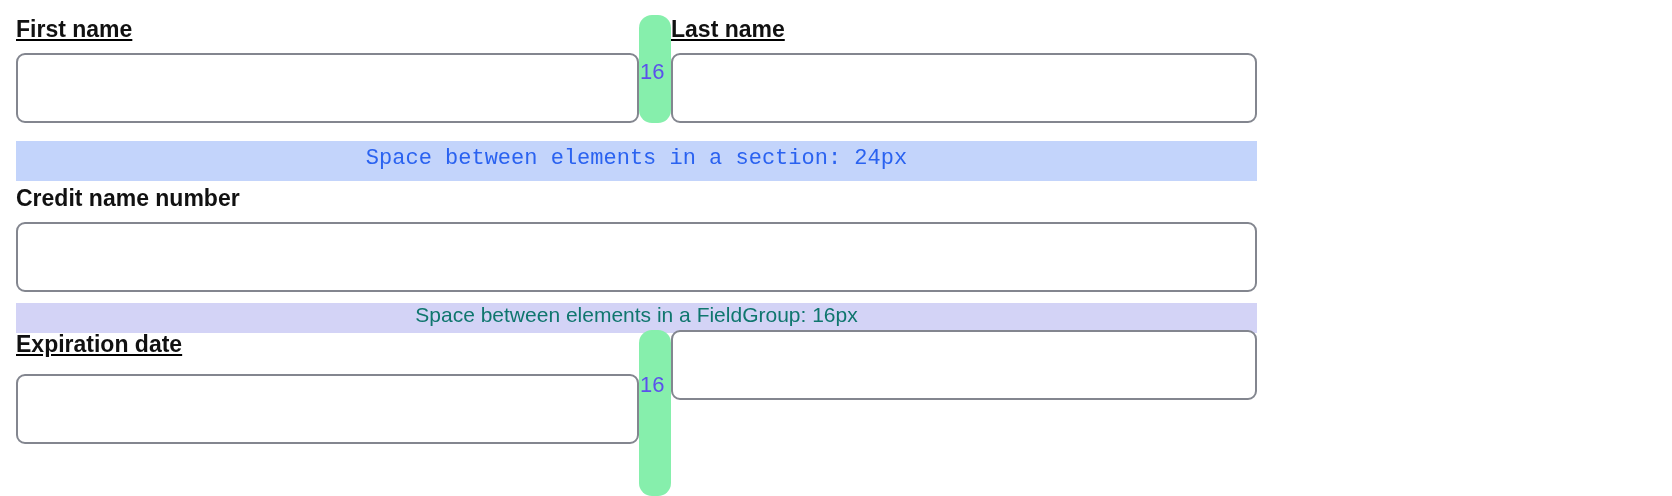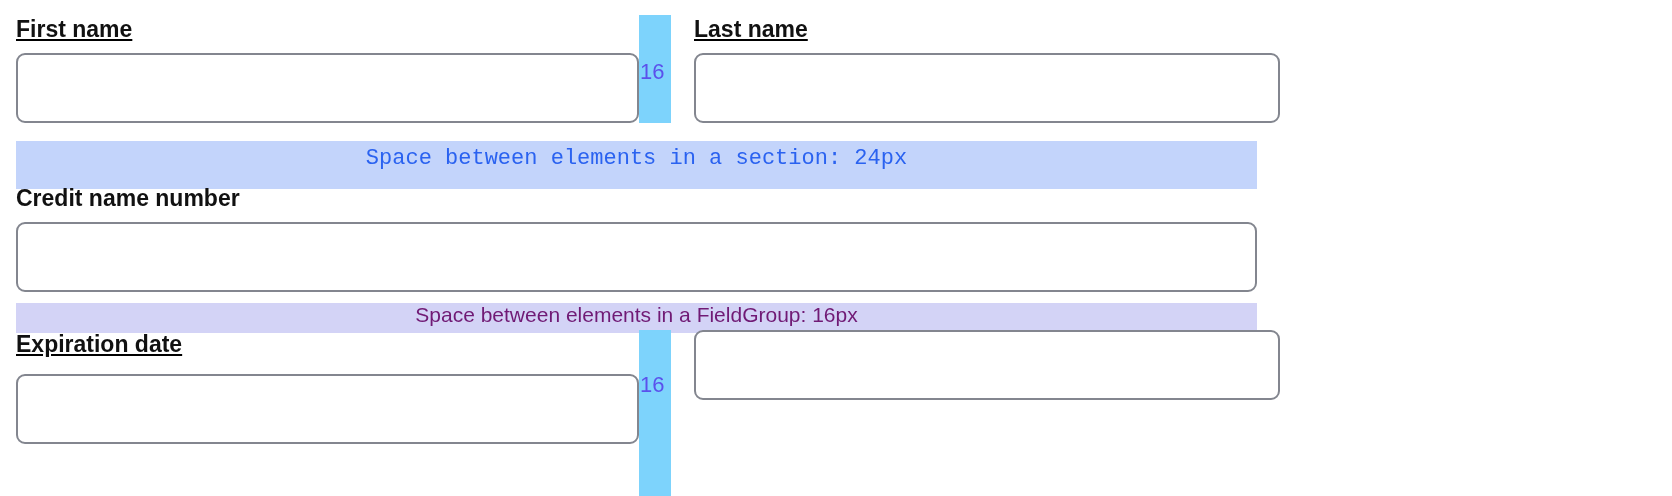--- a/index.html
+++ b/index.html
@@ -53,29 +53,30 @@
     left: 16px;
     width: 1241px;
     display: flex;
     align-items: flex-start;
     text-decoration: underline;
   }
   .col {
     position: relative;
   }
   .col-left  { width: 623px; flex: 0 0 623px; }
-  .col-right { width: 586px; flex: 0 0 586px; padding-left: 23px; }
+  .col-right { width: 586px; flex: 0 0 586px; }
 
   
   .gutter {
     position: relative;
     flex: 0 0 32px;
     width: 32px;
-    background: #7dd3fc;
+    background: #86efac;
     align-self: stretch;
+    border-radius: 13px;
   }
   .gutter-value {
     position: absolute;
     left: 1px;
     top: 46px;
     font-family: "Liberation Sans", sans-serif;
     font-size: 22px;
     color: #5b51ec;
     line-height: 22px;
     white-space: nowrap;
@@ -93,34 +94,34 @@
     position: absolute;
     left: 16px;
     width: 1241px;
     box-sizing: border-box;
     text-align: center;
     white-space: nowrap;
     overflow: hidden;
   }
   .space-bar.section {
     background: #c3d4fb;
-    height: 48px;
+    height: 40px;
     line-height: 36px;
     font-family: "Liberation Mono", monospace;
     font-size: 22px;
     color: #2a62f0;
     letter-spacing: 0px;
   }
   .space-bar.fieldgroup {
     background: #d3d3f6;
     height: 30px;
     line-height: 24px;
     font-family: "Liberation Sans", sans-serif;
     font-size: 21px;
-    color: #701a75;
+    color: #0f766e;
   }
 
   .label-slot { height: 38px; }
 </style>
 </head>
 <body>
 
 <div class="form-root">
 
   <div class="pair-row" style="top:15px;">

